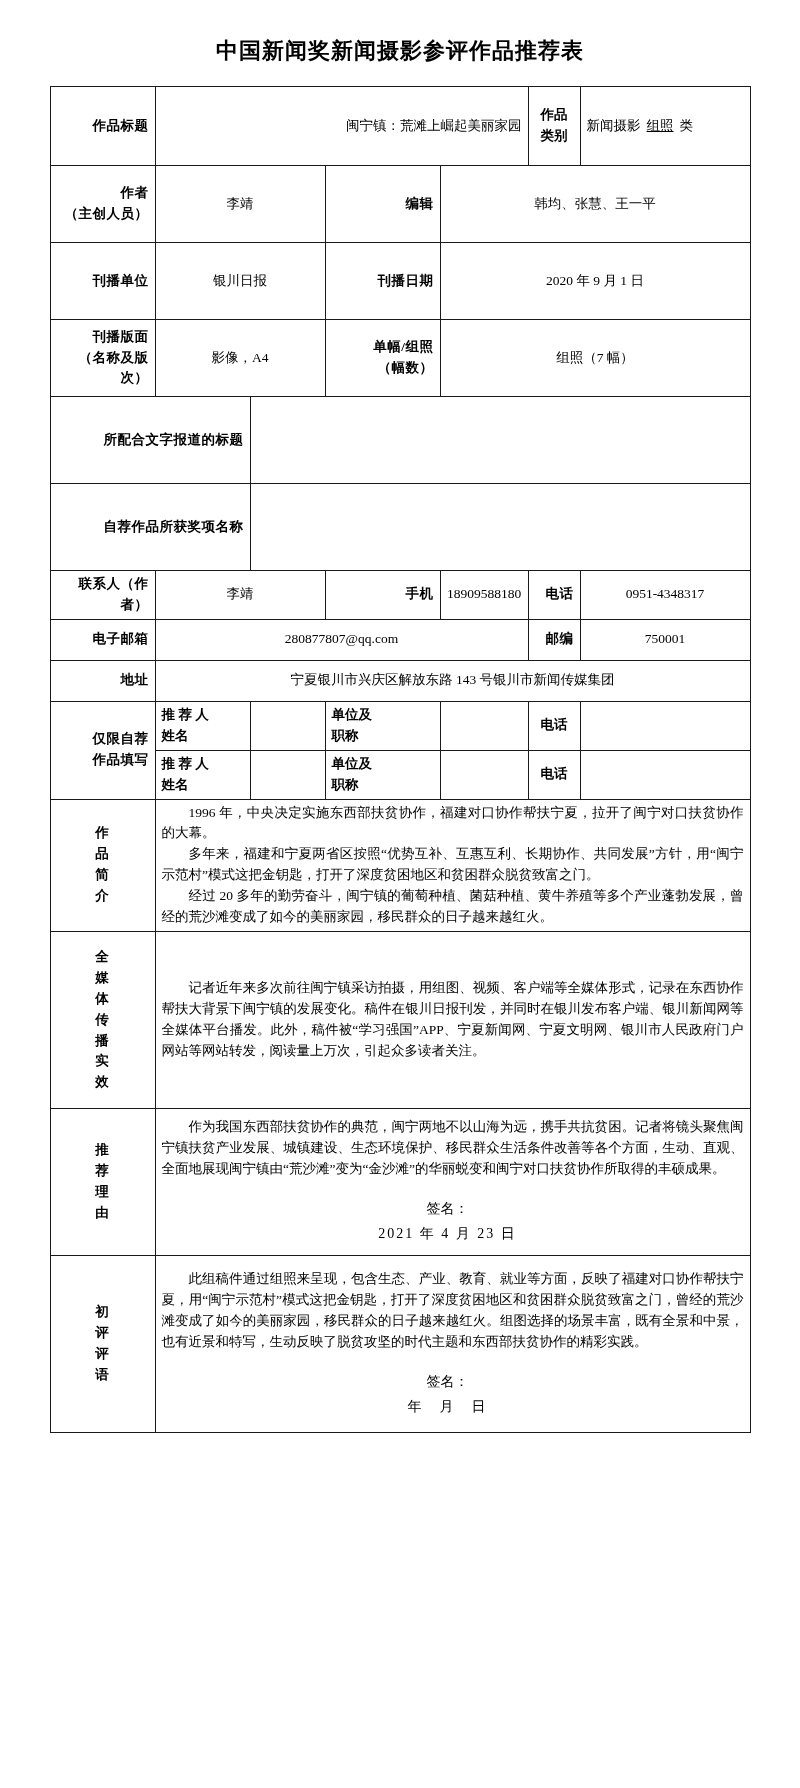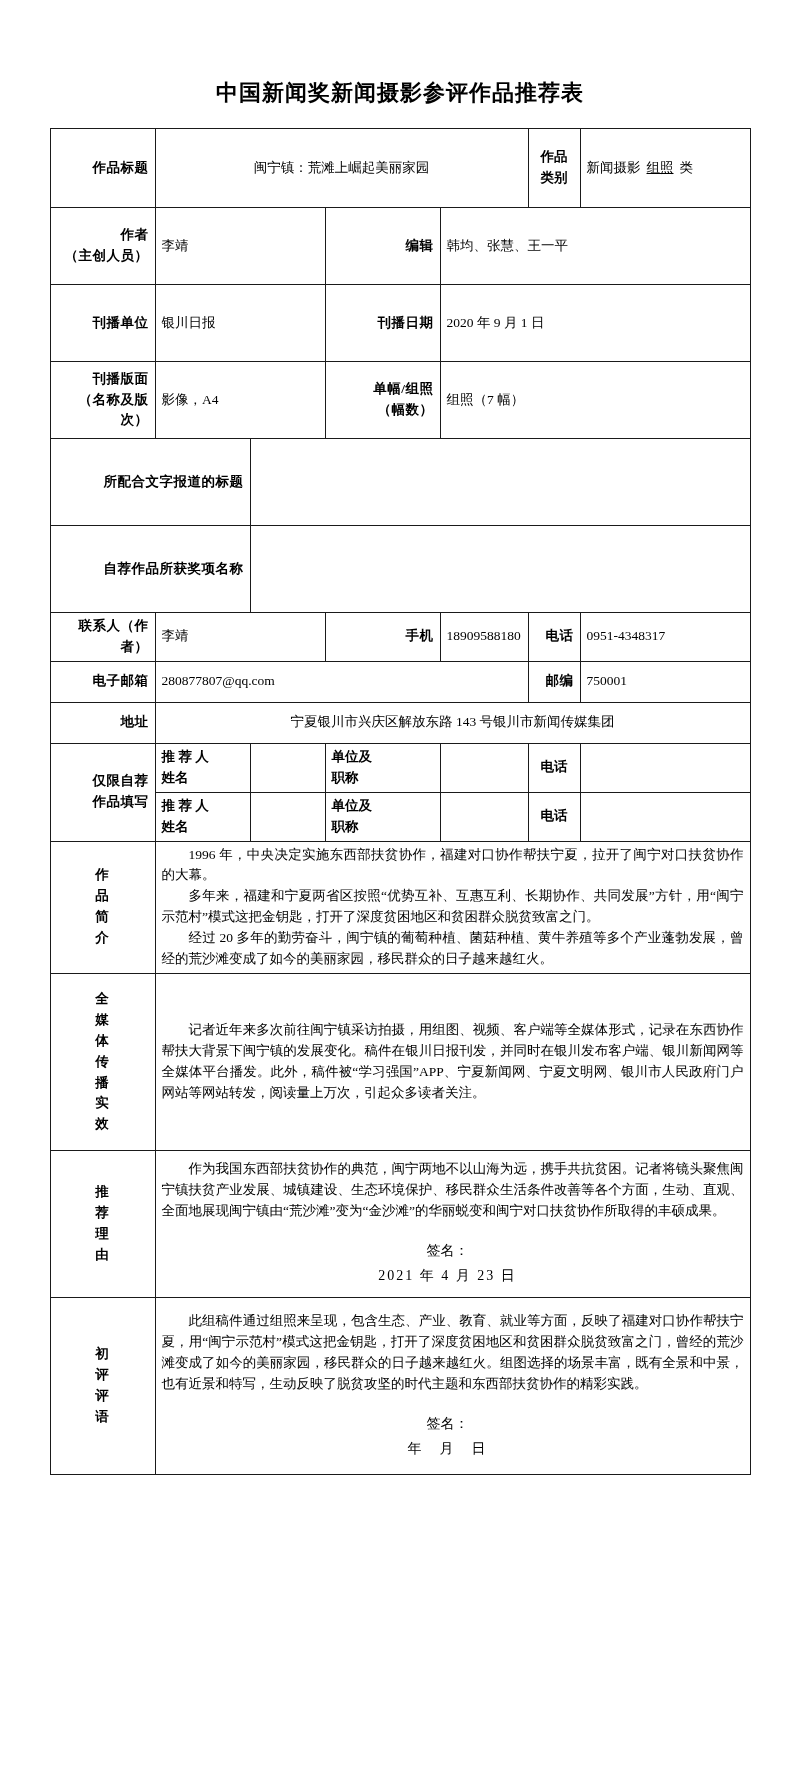--- a/index.html
+++ b/index.html
@@ -18,21 +18,21 @@
     position: relative;
     width: 800px;
     height: 1788px;
     box-sizing: border-box;
   }
   .doc-title {
     text-align: center;
     font-size: 22px;
     font-weight: bold;
     letter-spacing: 1px;
-    padding-top: 78px;
+    padding-top: 36px;
     padding-bottom: 20px;
     font-family: "Liberation Serif", "DejaVu Serif", serif;
   }
   table.form {
     border-collapse: collapse;
     margin: 0 auto;
     width: 700px;
     table-layout: fixed;
   }
   table.form td {
@@ -48,24 +48,25 @@
     font-size: 15px;
     letter-spacing: 0.5px;
     white-space: normal;
   }
   .lbl-sm {
     text-align: center;
     font-weight: bold;
     font-size: 14px;
   }
   .val {
+    text-align: center;
     font-size: 13px;
   }
   .val-left {
-    text-align: center;
+    text-align: right;
     font-size: 13px;
     padding-left: 14px;
   }
   .val-center-wide {
     text-align: center;
     font-size: 13.5px;
   }
   .cat-cell {
     text-align: left;
     font-size: 14.5px;

